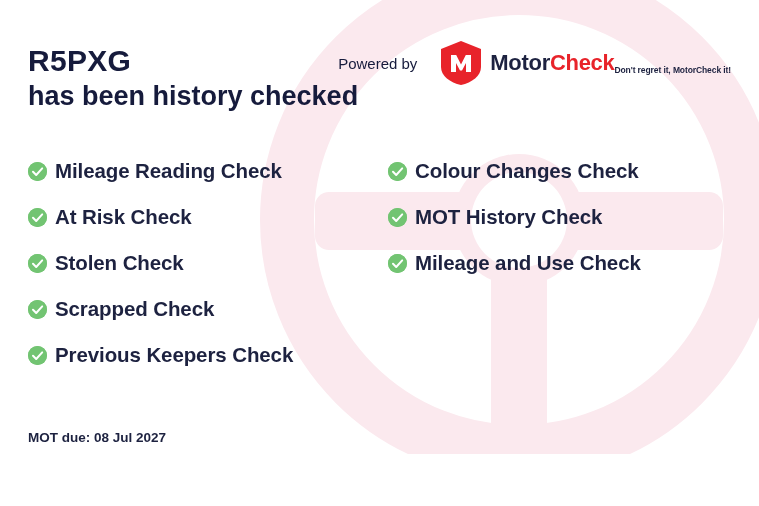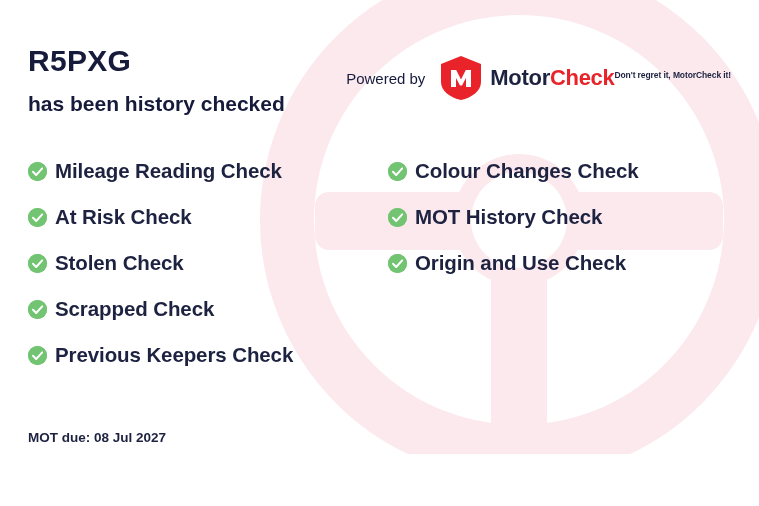--- a/index.html
+++ b/index.html
@@ -36,41 +36,41 @@
     top: 44px;
   }
   .reg {
     font-size: 30px;
     font-weight: bold;
     color: #161b3c;
     letter-spacing: 0.3px;
     line-height: 1.15;
   }
   .subtitle {
-    font-size: 21px;
+    font-size: 27px;
     font-weight: bold;
     color: #161b3c;
     line-height: 1.25;
-    margin-top: 12px;
+    margin-top: 1px;
   }
   .timestamp {
     font-size: 12.5px;
     font-weight: bold;
     color: #161b3c;
     margin-top: 7px;
     letter-spacing: 0.1px;
   }
   
   .brandbar {
     position: absolute;
     right: 28px;
-    top: 55px;
+    top: 40px;
     display: flex;
     align-items: center;
-    gap: 14px;
+    gap: 22px;
   }
   .powered-by {
     font-size: 15px;
     color: #161b3c;
     font-weight: normal;
   }
   .logo-wrap {
     display: flex;
     align-items: center;
     gap: 7px;
@@ -88,21 +88,21 @@
   .logo-title {
     font-size: 22px;
     font-weight: bold;
     letter-spacing: -0.3px;
   }
   .logo-title .motor { color: #1d2240; }
   .logo-title .check { color: #e8232a; }
   .logo-tag {
     font-size: 8.5px;
     color: #1d2240;
-    margin-top: 4px;
+    margin-top: 14px;
     font-weight: bold;
     letter-spacing: -0.1px;
   }
   
   .checks {
     position: absolute;
     left: 28px;
     top: 148px;
     width: 700px;
     display: flex;
@@ -246,21 +246,21 @@
           </span>
           <span class="check-label">MOT History Check</span>
         </div>
         <div class="check-item">
           <span class="tick">
             <svg width="19" height="19" viewBox="0 0 19 19" aria-hidden="true">
                 <circle cx="9.5" cy="9.5" r="9.5" fill="#72c472"></circle>
                 <path d="M5 9.8 L8.2 13 L14.2 6.4" stroke="#ffffff" stroke-width="2" fill="none" stroke-linecap="round" stroke-linejoin="round"></path>
               </svg>
           </span>
-          <span class="check-label">Origin and Use Check</span>
+          <span class="check-label">Mileage and Use Check</span>
         </div>
       </div>
     </div>
 
     <div class="mot-due">MOT due: 08 Jul 2027</div>
 
   </div>
 </div>
 
 </body></html>

